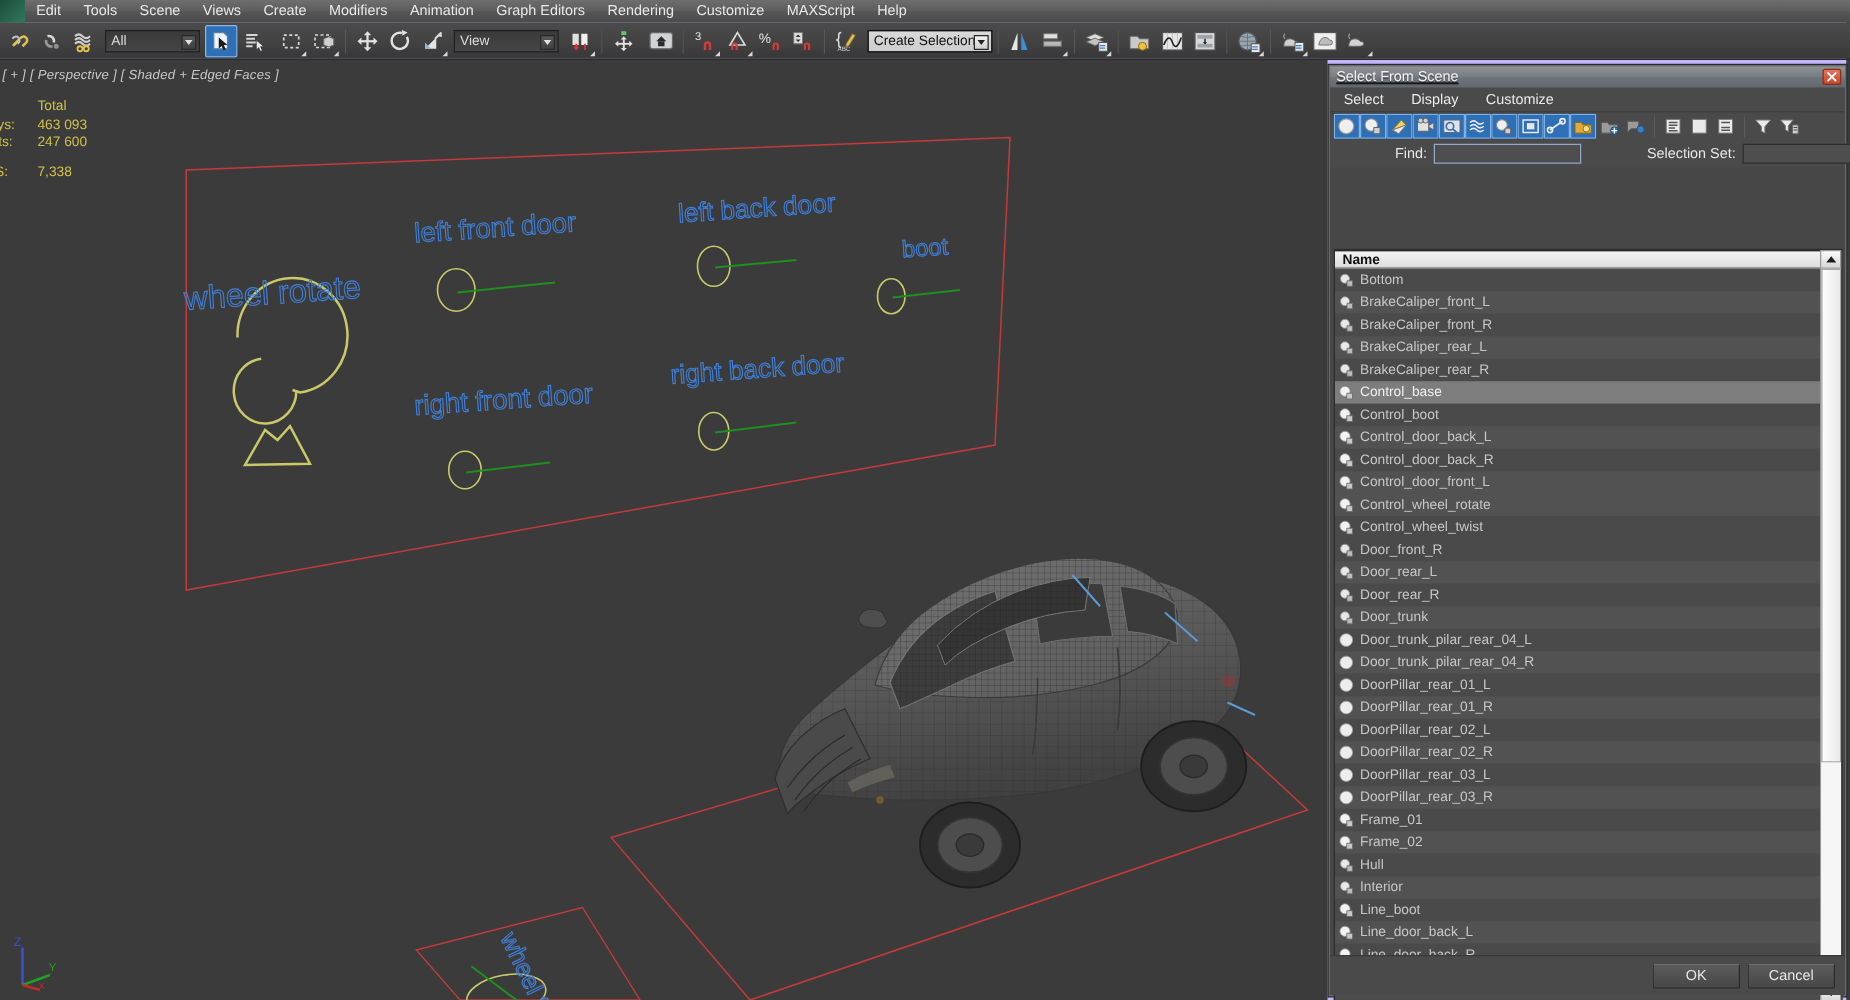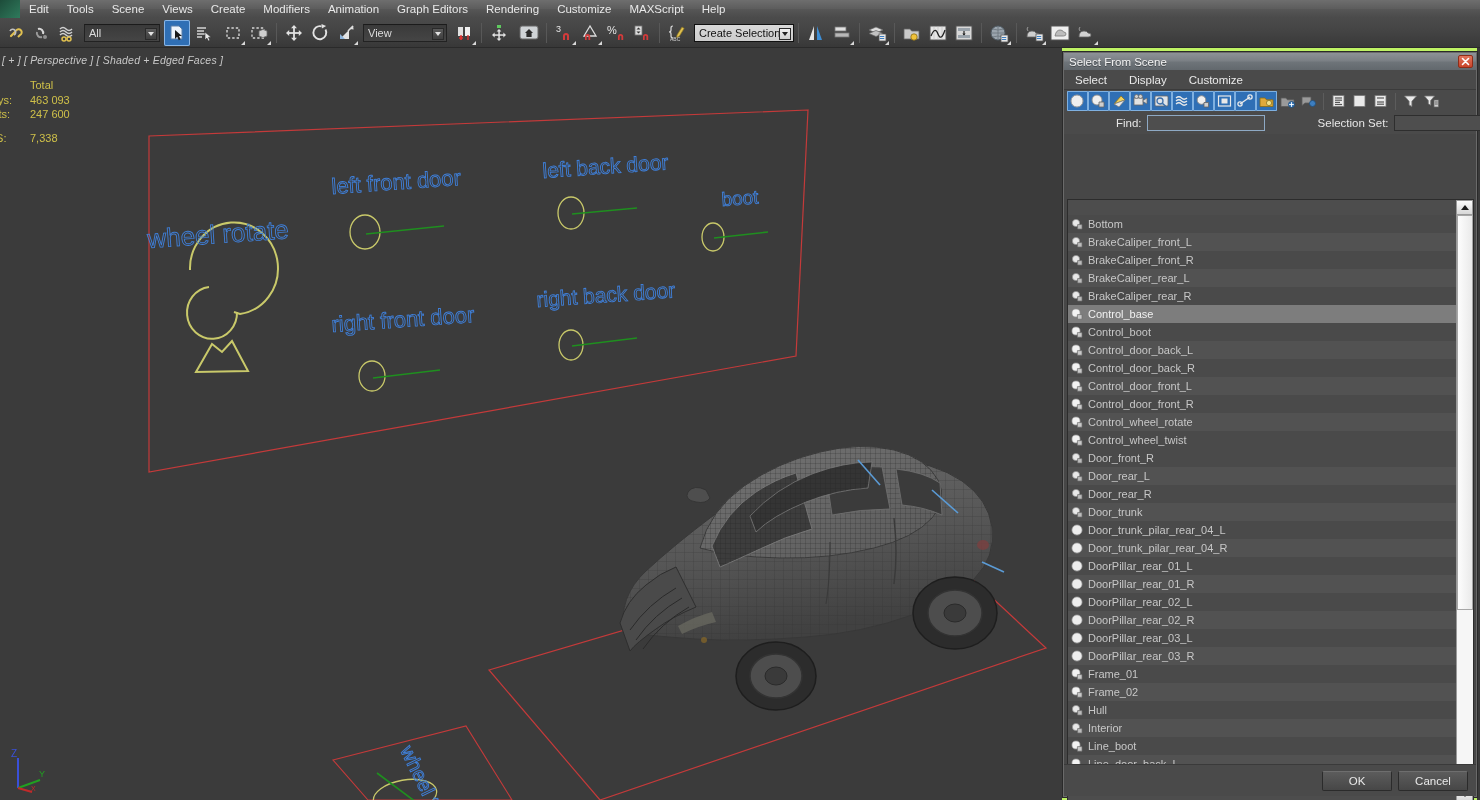--- a/index.html
+++ b/index.html
@@ -1,20 +1,20 @@
 <!DOCTYPE html>
 <html><head>
 <meta charset="utf-8">
 <style>
   * { box-sizing: border-box; margin:0; padding:0; }
   html,body{ width:1480px; height:800px; overflow:hidden; background:#3a3a3a;
     font-family:"Liberation Sans", sans-serif; -webkit-font-smoothing:antialiased; }
 
   
-  #app { position:relative; width:1477px; height:800px; background:#bef264; }
+  #app { position:relative; width:1477px; height:800px; background:#c4b5fd; }
 
   
   #menubar { position:absolute; left:0; top:0; width:1480px; height:18px;
     background:linear-gradient(180deg,#6e6e6e 0%,#5d5d5d 48%,#565656 52%,#4a4a4a 100%);
     display:flex; align-items:center; }
   #menubar .logo { width:20px; height:18px; background:linear-gradient(135deg,#1d4c3a,#2f7a5c); }
   #menubar .mi { color:#e9e9e9; font-size:11.5px; padding:0 9px; line-height:18px; white-space:nowrap; }
 
   
   #toolbar { position:absolute; left:0; top:18px; width:1480px; height:30px;
@@ -53,21 +53,21 @@
   #vp-stats td{ padding:0 6px 0 0; white-space:nowrap;}
   #vp-stats td.v{ padding-left:12px;}
   .spacerow td{ height:9px; }
 
   #axis-gizmo { position:absolute; left:6px; bottom:6px; width:60px; height:48px; }
 
   
   #dlg { position:absolute; left:1063px; top:52px; width:414px; height:745px;
     background:#474747; border:1px solid #6a6a6a; box-shadow:0 0 0 1px #2a2a2a; }
   #dlg-title { height:17px; background:linear-gradient(180deg,#8d9297 0%,#7b8085 45%,#6e7479 55%,#62686d 100%);
-    display:flex; align-items:center; padding-left:5px; position:relative; }
+    display:flex; align-items:center; padding-left:5px; position:relative;text-decoration:underline; }
   #dlg-title .t { color:#f2f2f2; font-size:11.5px; text-shadow:0 1px 0 rgba(0,0,0,.35);}
   #dlg-close { position:absolute; right:3px; top:2px; width:15px; height:13px; border-radius:2px;
     background:linear-gradient(180deg,#e2755c,#c8442a); border:1px solid #8f2d18;
     display:flex;align-items:center;justify-content:center; color:#fff; font-size:9px; font-weight:bold;}
 
   #dlg-menu { height:20px; background:#4a4a4a; display:flex; align-items:center;
     border-bottom:1px solid #3b3b3b; }
   #dlg-menu .mi{ color:#eaeaea; font-size:11.5px; padding:0 11px; line-height:20px;}
 
   #dlg-tools { height:22px; background:#4a4a4a; display:flex; align-items:center;
@@ -749,20 +749,24 @@
               <path d="M4 6 h6"></path>
               <path d="M4 8 h4"></path>
             </g>
           <path d="M10 9 l0 6 l1.4 -1.4 l1 2.2 l1.2 -.6 l-1 -2.1 l2 -.1 z" fill="#f2f2f2" stroke="#333" stroke-width=".5"></path>
         </svg>
       </span>
 
     </div>
 
     <div id="list-wrap">
+      <div id="list-head">
+        <span class="nm">Name</span>
+        <span class="sortbtn"></span>
+      </div>
       <div id="list-scroll">
           <div class="row alt">
             <span class="ico">
               <svg width="13" height="13" viewBox="0 0 13 13">
                 <circle cx="5" cy="5" r="3.6" fill="#e8e8e8" stroke="#8e8e8e" stroke-width=".7"></circle>
                 <path d="M6.6 6.6 h4.4 v4.4 h-4.4 z" fill="#bcbcbc" stroke="#6d6d6d" stroke-width=".7"></path>
               </svg>
             </span>
             <span class="nm">Bottom</span>
           </div>
@@ -839,29 +843,20 @@
             <span class="nm">Control_door_back_R</span>
           </div>
           <div class="row evn">
             <span class="ico">
               <svg width="13" height="13" viewBox="0 0 13 13">
                 <circle cx="5" cy="5" r="4.1" fill="#f2f2f2" stroke="#8e8e8e" stroke-width=".7"></circle>
                 <path d="M6.4 6.6 h4.6 v4.6 h-4.6 z" fill="#c9c9c9" stroke="#6d6d6d" stroke-width=".7"></path>
               </svg>
             </span>
             <span class="nm">Control_door_front_L</span>
-          </div>
-          <div class="row alt">
-            <span class="ico">
-              <svg width="13" height="13" viewBox="0 0 13 13">
-                <circle cx="5" cy="5" r="4.1" fill="#f2f2f2" stroke="#8e8e8e" stroke-width=".7"></circle>
-                <path d="M6.4 6.6 h4.6 v4.6 h-4.6 z" fill="#c9c9c9" stroke="#6d6d6d" stroke-width=".7"></path>
-              </svg>
-            </span>
-            <span class="nm">Control_door_front_R</span>
           </div>
           <div class="row evn">
             <span class="ico">
               <svg width="13" height="13" viewBox="0 0 13 13">
                 <circle cx="5" cy="5" r="4.1" fill="#f2f2f2" stroke="#8e8e8e" stroke-width=".7"></circle>
                 <path d="M6.4 6.6 h4.6 v4.6 h-4.6 z" fill="#c9c9c9" stroke="#6d6d6d" stroke-width=".7"></path>
               </svg>
             </span>
             <span class="nm">Control_wheel_rotate</span>
           </div>

